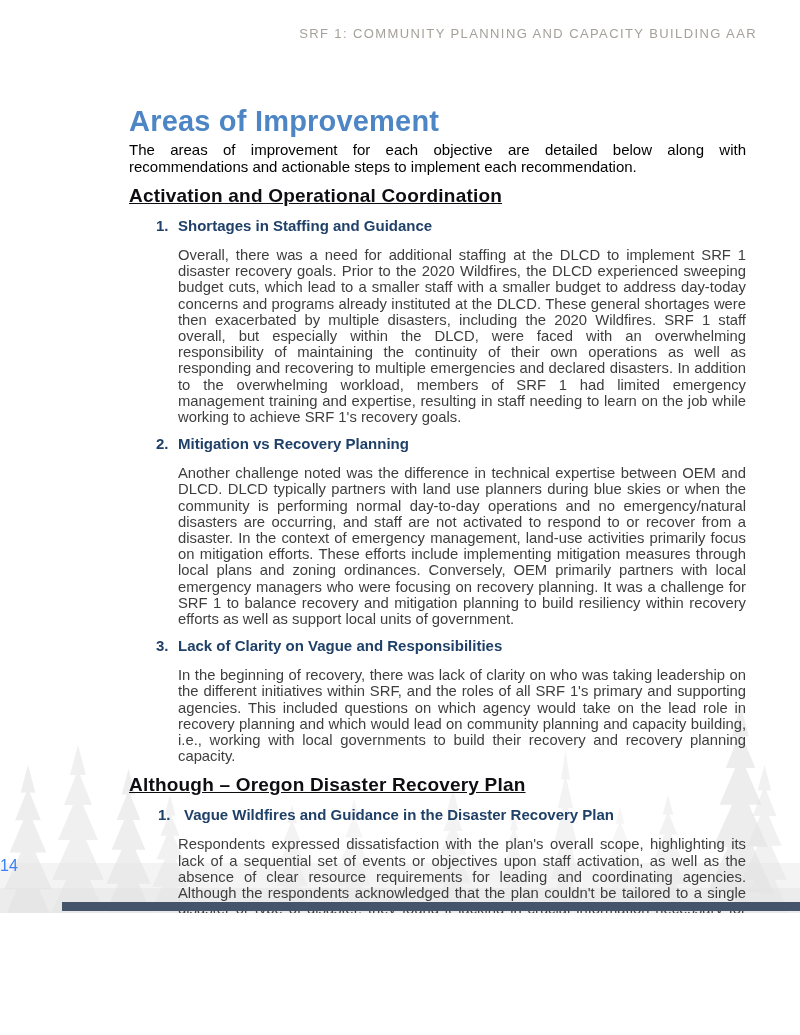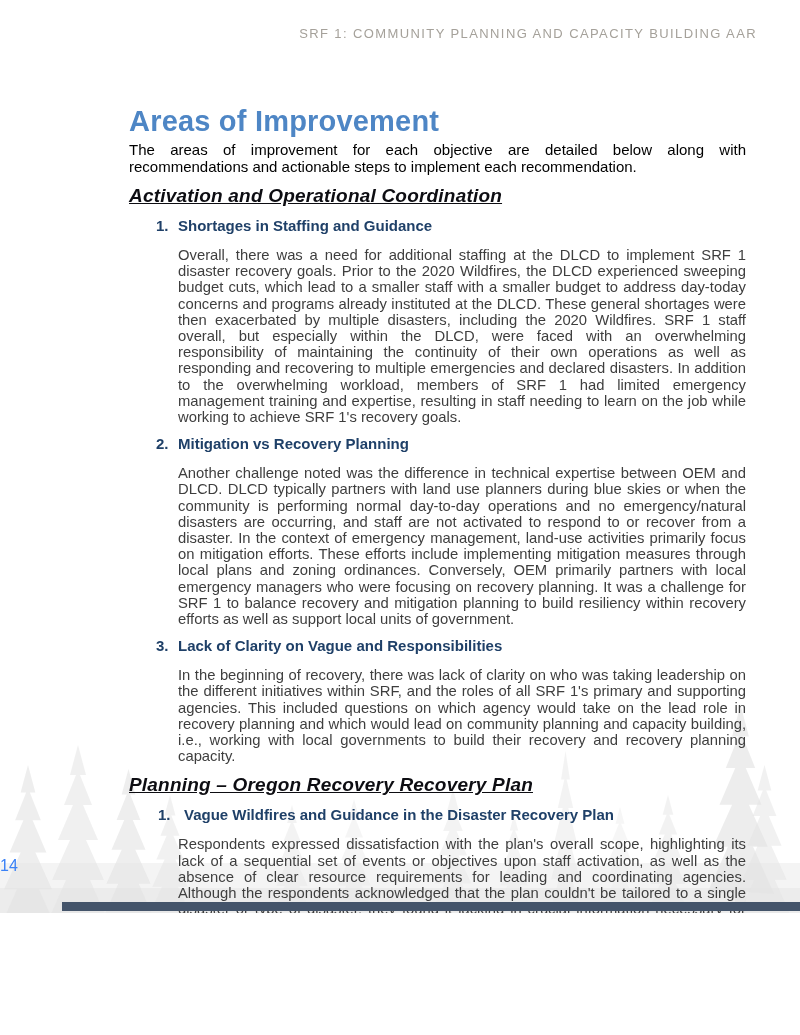--- a/index.html
+++ b/index.html
@@ -25,21 +25,21 @@
     color:#4e86c5;letter-spacing:0.2px;
   }
   .intro{
     margin:3px 0 0 0;
     font-size:15px;line-height:17px;
     color:#000000;text-align:justify;
   }
   .section-heading{
     margin:10px 0 0 0;
     font-size:19px;line-height:22px;
-    font-weight:bold;font-style:italic;
+    font-weight:bold;
     text-decoration:underline;
     color:#0d0d12;letter-spacing:0.2px;
   }
   .item{position:relative;}
   .item-head{
     position:relative;
     margin:10px 0 0 0;
     padding-left:49px;
     font-size:15px;line-height:17px;
     font-weight:bold;color:#1f4068;
@@ -123,21 +123,21 @@
       <p class="item-body">Another challenge noted was the difference in technical expertise between OEM and DLCD. DLCD typically partners with land use planners during blue skies or when the community is performing normal day-to-day operations and no emergency/natural disasters are occurring, and staff are not activated to respond to or recover from a disaster. In the context of emergency management, land-use activities primarily focus on mitigation efforts. These efforts include implementing mitigation measures through local plans and zoning ordinances. Conversely, OEM primarily partners with local emergency managers who were focusing on recovery planning. It was a challenge for SRF 1 to balance recovery and mitigation planning to build resiliency within recovery efforts as well as support local units of government.</p>
     </div>
 
     <div class="item">
       <div class="item-head">
         <span class="num">3.</span><span>Lack of Clarity on Vague and Responsibilities</span>
       </div>
       <p class="item-body">In the beginning of recovery, there was lack of clarity on who was taking leadership on the different initiatives within SRF, and the roles of all SRF 1's primary and supporting agencies. This included questions on which agency would take on the lead role in recovery planning and which would lead on community planning and capacity building, i.e., working with local governments to build their recovery and recovery planning capacity.</p>
     </div>
 
-    <h2 class="section-heading">Planning – Oregon Recovery Recovery Plan</h2>
+    <h2 class="section-heading">Although – Oregon Disaster Recovery Plan</h2>
 
     <div class="item sec2">
       <div class="item-head">
         <span class="num">1.</span><span>Vague Wildfires and Guidance in the Disaster Recovery Plan</span>
       </div>
       <p class="item-body">Respondents expressed dissatisfaction with the plan's overall scope, highlighting its lack of a sequential set of events or objectives upon staff activation, as well as the absence of clear resource requirements for leading and coordinating agencies. Although the respondents acknowledged that the plan couldn't be tailored to a single disaster or type of disaster, they found it lacking in crucial information necessary for prompt and efficient action by agencies and staff.</p>
     </div>
 
   </div>
 

